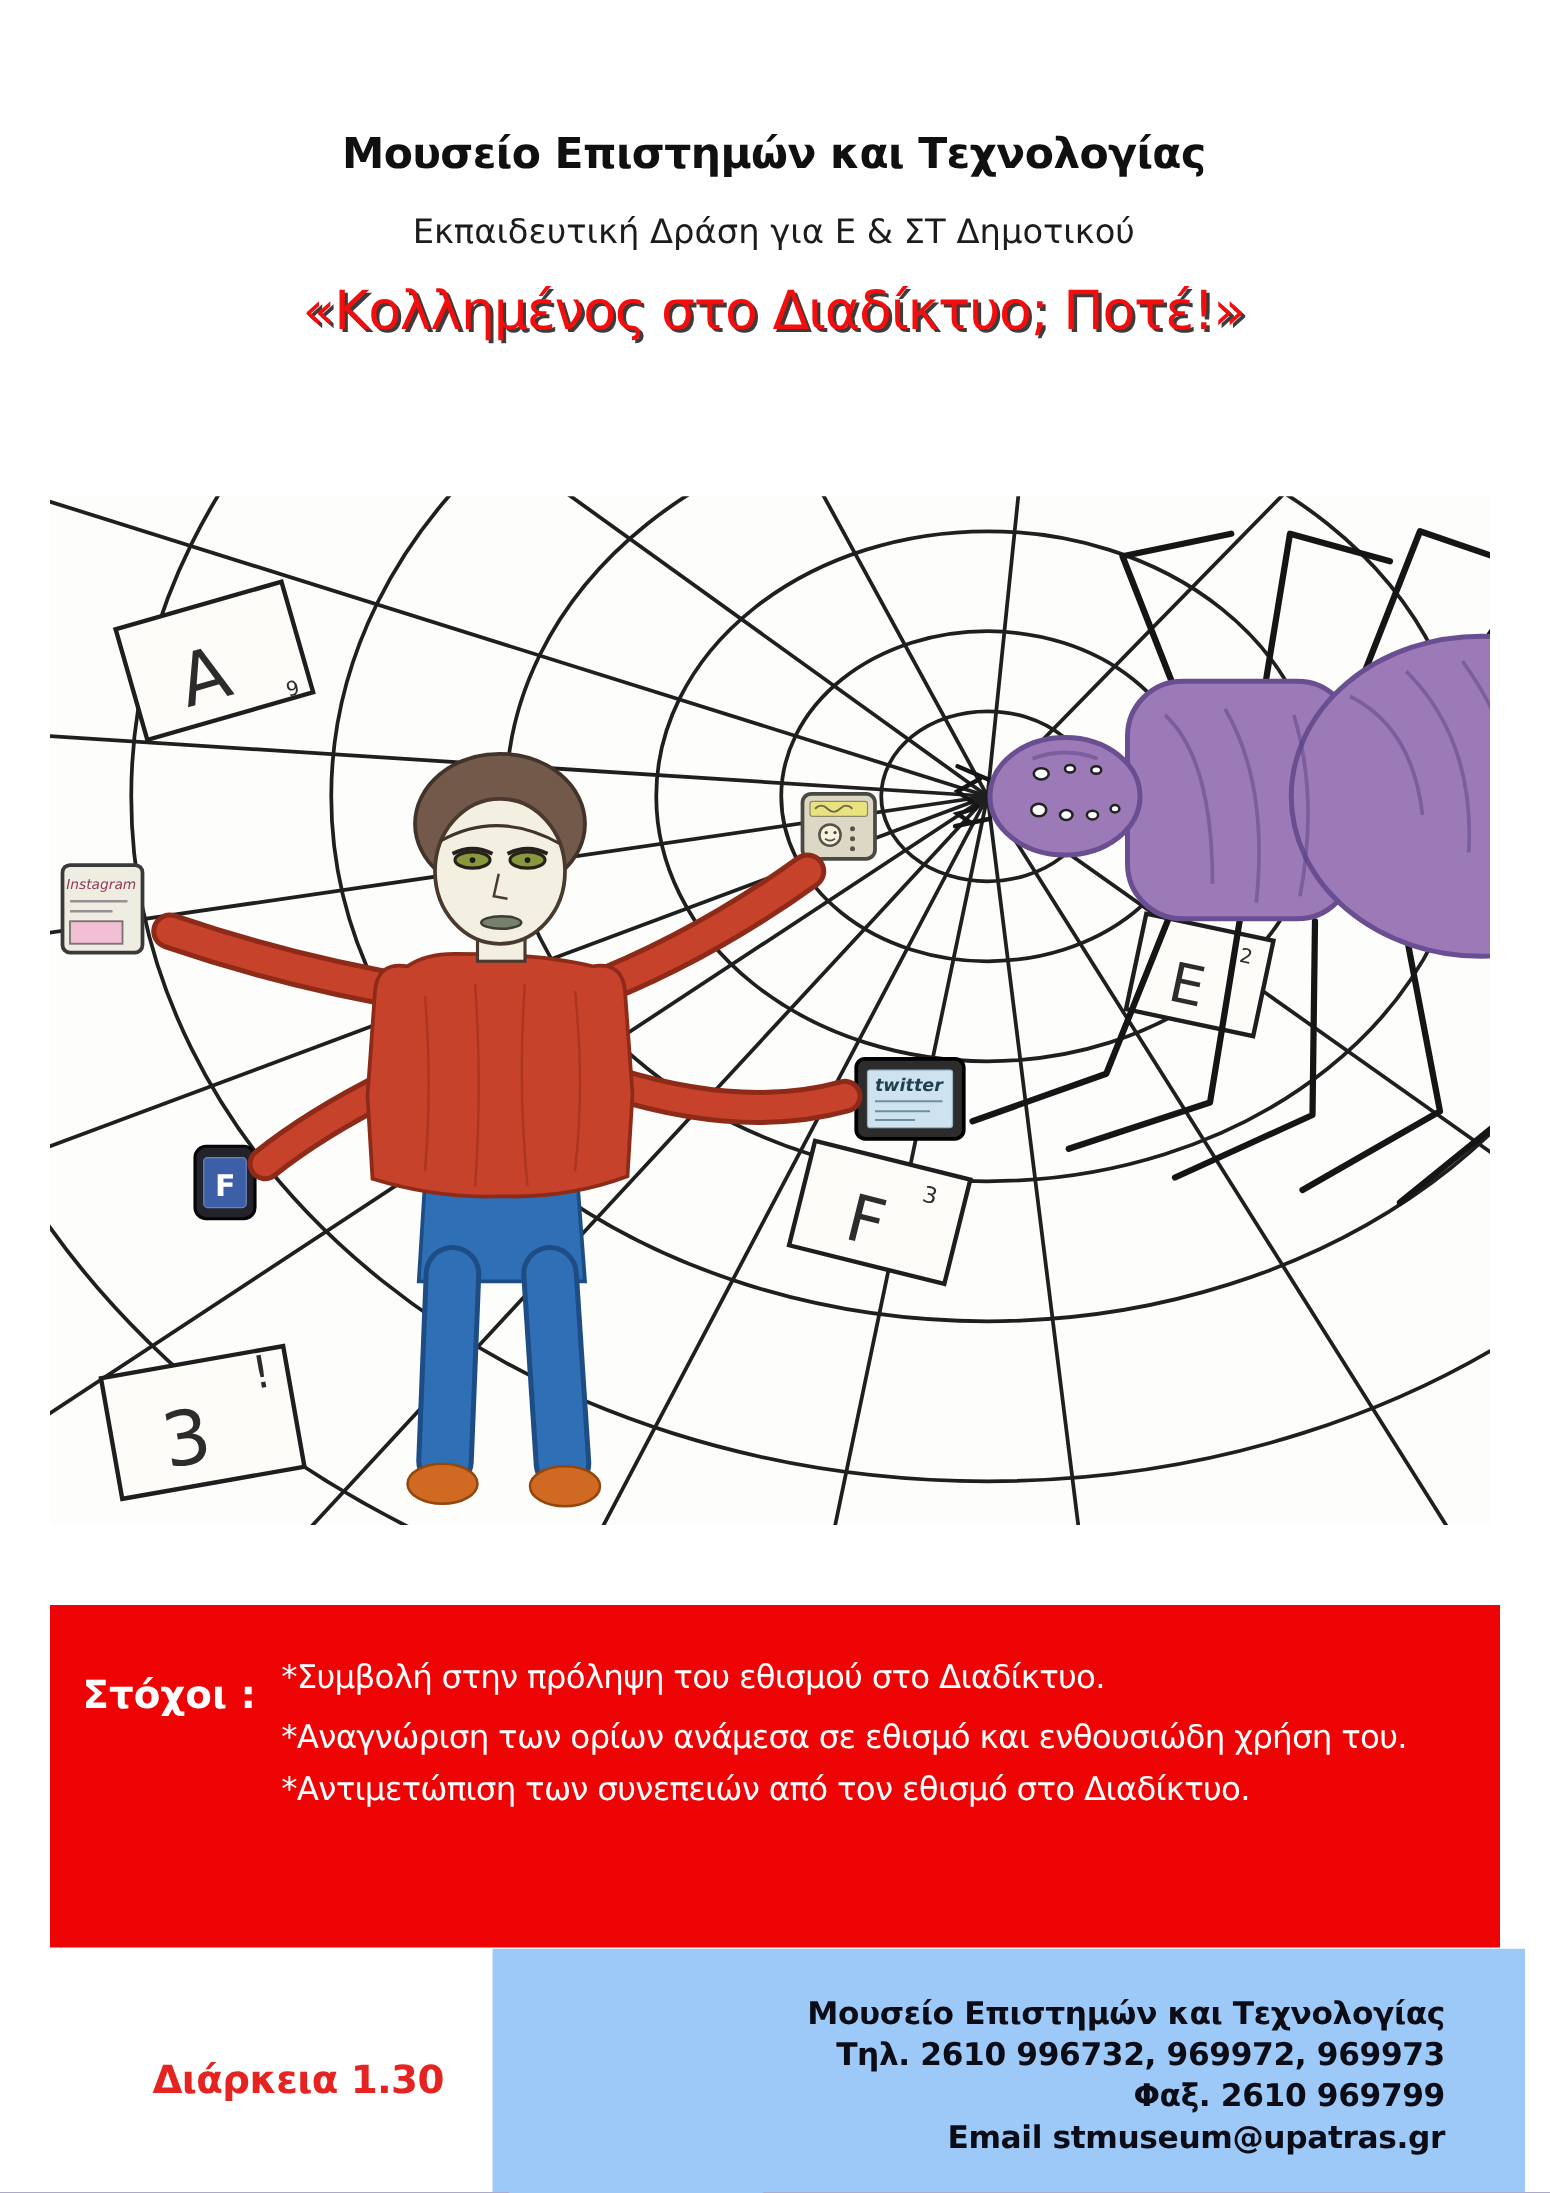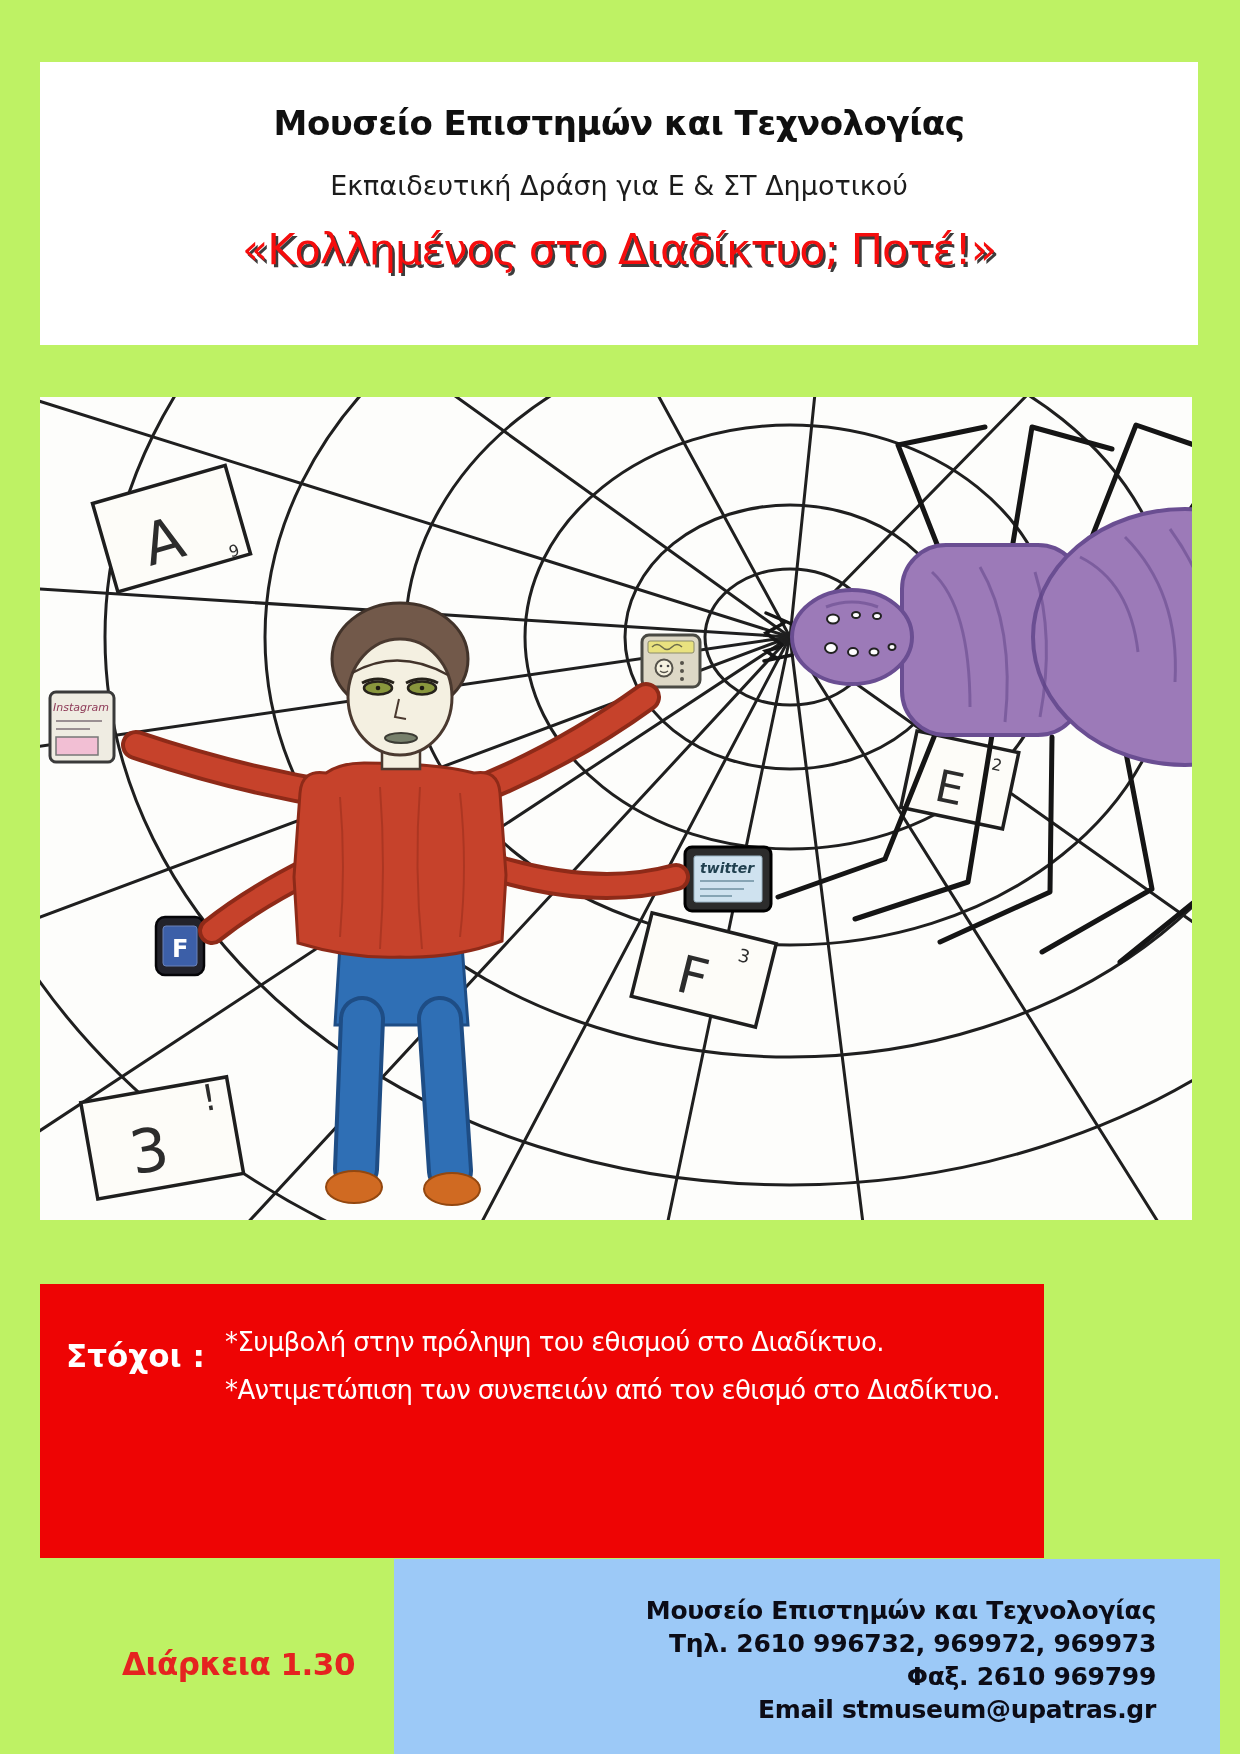--- a/index.html
+++ b/index.html
@@ -1,18 +1,18 @@
 <!DOCTYPE html>
 <html><head>
 <meta charset="utf-8">
 <style>
   html,body { margin:0; padding:0; background:#6a699e; }
   .poster {
     position:relative; width:1240px; height:1754px;
-    background:#bef264; overflow:hidden;
+    background:#ffffff; overflow:hidden;
     font-family:"DejaVu Sans","Liberation Sans",sans-serif;
   }
   
   .header-card {
     position:absolute; left:40px; top:62px; width:1158px; height:283px;
     background:#ffffff; text-align:center;
   }
   .title-line { font-size:34px; font-weight:bold; color:#101010; letter-spacing:-0.5px; }
   .title-line.first { padding-top:41px; }
   .title-line.second { margin-top:19px; }
@@ -23,21 +23,21 @@
   }
   
   .art-card {
     position:absolute; left:40px; top:397px; width:1152px; height:823px;
     background:#fdfdfb;
   }
   .art-card svg { display:block; }
   .hand-letter { font-family:"DejaVu Sans","Liberation Sans",sans-serif; fill:#2c2c2c; }
   
   .goals-card {
-    position:absolute; left:40px; top:1284px; width:1004px; height:274px;
+    position:absolute; left:40px; top:1284px; width:1160px; height:274px;
     background:#ee0404; color:#ffffff; display:flex; box-sizing:border-box;
   }
   .goals-label {
     width:165px; box-sizing:border-box; padding:54px 0 0 26px;
     font-size:31px; font-weight:bold; white-space:nowrap;
   }
   .goals-items { padding-top:43px; padding-left:20px; font-size:26px; letter-spacing:-0.6px; }
   .goal-item { margin-bottom:11px; line-height:31px; white-space:nowrap; }
   .goal-item.first { margin-bottom:17px; }
   
@@ -230,20 +230,21 @@
         <path d="M359 302 L355 320 L366 322" stroke="#4a392f" stroke-width="2" fill="none"></path>
         <ellipse cx="361" cy="341" rx="16" ry="5" fill="#77806b" stroke="#3c3c34" stroke-width="2"></ellipse>
       </g>
     </svg>
   </div>
 
   <div class="goals-card">
     <div class="goals-label">Στόχοι :</div>
     <div class="goals-items">
       <div class="goal-item first">*Συμβολή στην πρόληψη του εθισμού στο Διαδίκτυο.</div>
+      <div class="goal-item">*Αναγνώριση των ορίων ανάμεσα σε εθισμό και ενθουσιώδη χρήση του.</div>
       <div class="goal-item">*Αντιμετώπιση των συνεπειών από τον εθισμό στο Διαδίκτυο.</div>
     </div>
   </div>
 
   <div class="duration-label">Διάρκεια  1.30</div>
 
   <div class="contact-card">
     <div class="contact-line">Μουσείο Επιστημών και Τεχνολογίας</div>
     <div class="contact-line">Τηλ. 2610 996732, 969972, 969973</div>
     <div class="contact-line">Φαξ. 2610 969799</div>

